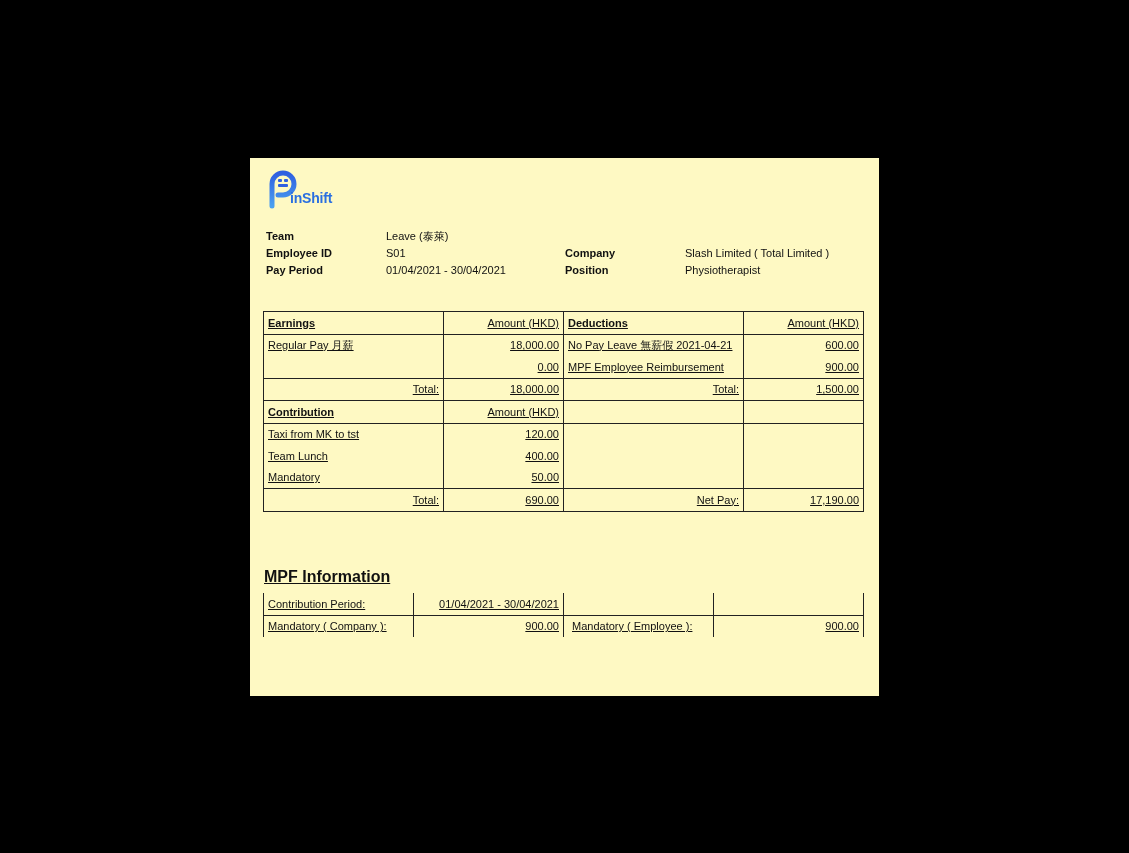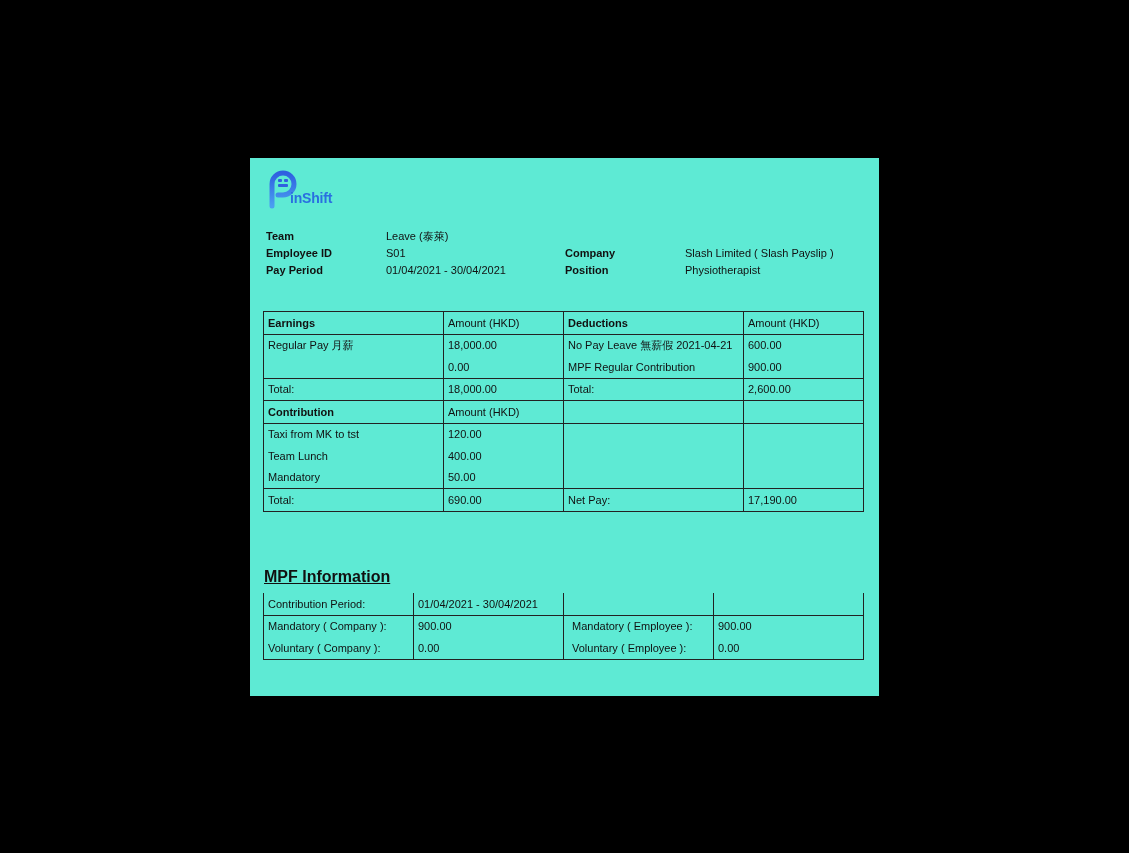--- a/index.html
+++ b/index.html
@@ -14,21 +14,21 @@
       position: relative;
       font-family: "Liberation Sans", "DejaVu Sans", sans-serif;
       color: #111;
     }
     .page {
       position: absolute;
       left: 250px;
       top: 158px;
       width: 629px;
       height: 538px;
-      background: #5eead4;
+      background: #fef9c3;
     }
     .logo {
       position: absolute;
       left: 18px;
       top: 12px;
       width: 72px;
       height: 40px;
     }
     .logo-text {
       position: absolute;
@@ -45,33 +45,34 @@
       line-height: 17px;
     }
     .info .lbl { position: absolute; font-weight: bold; white-space: nowrap; }
     .info .val { position: absolute; white-space: nowrap; }
 
     table.grid {
       position: absolute;
       border-collapse: collapse;
       font-size: 11px;
       table-layout: fixed;
+      text-decoration: underline;
     }
     table.grid td {
       border-left: 1px solid #222;
       border-right: 1px solid #222;
       padding: 0 4px;
       height: 21.5px;
       vertical-align: middle;
       white-space: nowrap;
     }
     table.grid tr.sep td { border-top: 1px solid #222; }
     table.grid tr.bottom td { border-bottom: 1px solid #222; }
     .b { font-weight: bold; }
-    .r { }
+    .r { text-align: right; }
     .tot td { height: 32px; vertical-align: bottom; padding-bottom: 2px; }
 
     .mpf-heading {
       position: absolute;
       left: 14px;
       top: 410px;
       font-size: 16px;
       font-weight: bold;
       text-decoration: underline;
     }
@@ -102,21 +103,21 @@
     <span class="lbl" style="left:16px;top:0;">Team</span>
     <span class="val" style="left:136px;top:0;">Leave (泰萊)</span>
 
     <span class="lbl" style="left:16px;top:17px;">Employee ID</span>
     <span class="val" style="left:136px;top:17px;">S01</span>
 
     <span class="lbl" style="left:16px;top:34px;">Pay Period</span>
     <span class="val" style="left:136px;top:34px;">01/04/2021 - 30/04/2021</span>
 
     <span class="lbl" style="left:315px;top:17px;">Company</span>
-    <span class="val" style="left:435px;top:17px;">Slash Limited ( Slash Payslip )</span>
+    <span class="val" style="left:435px;top:17px;">Slash Limited ( Total Limited )</span>
 
     <span class="lbl" style="left:315px;top:34px;">Position</span>
     <span class="val" style="left:435px;top:34px;">Physiotherapist</span>
   </div>
 
   <table class="grid" style="left:13px;top:153px;width:601px;">
     <colgroup>
       <col style="width:180px">
         <col style="width:120px">
         <col style="width:180px">
@@ -131,28 +132,28 @@
     </tr>
     <tr class="sep">
       <td>Regular Pay 月薪</td>
       <td class="r">18,000.00</td>
       <td>No Pay Leave 無薪假 2021-04-21</td>
       <td class="r">600.00</td>
     </tr>
     <tr>
       <td></td>
       <td class="r">0.00</td>
-      <td>MPF Regular Contribution</td>
+      <td>MPF Employee Reimbursement</td>
       <td class="r">900.00</td>
     </tr>
     <tr class="sep tot">
       <td class="r">Total:</td>
       <td class="r">18,000.00</td>
       <td class="r">Total:</td>
-      <td class="r">2,600.00</td>
+      <td class="r">1,500.00</td>
     </tr>
     <tr class="sep">
       <td class="b">Contribution</td>
       <td class="r">Amount (HKD)</td>
       <td></td>
       <td></td>
     </tr>
     <tr class="sep">
       <td>Taxi from MK to tst</td>
       <td class="r">120.00</td>
@@ -195,22 +196,16 @@
       <td class="r">01/04/2021 - 30/04/2021</td>
       <td></td>
       <td></td>
     </tr>
     <tr class="sep">
       <td>Mandatory ( Company ):</td>
       <td class="r">900.00</td>
       <td style="padding-left:8px;">Mandatory ( Employee ):</td>
       <td class="r">900.00</td>
     </tr>
-    <tr class="bottom">
-      <td>Voluntary ( Company ):</td>
-      <td class="r">0.00</td>
-      <td style="padding-left:8px;">Voluntary ( Employee ):</td>
-      <td class="r">0.00</td>
-    </tr>
   </tbody>
     </table>
 
 </div>
 
 </body></html>

